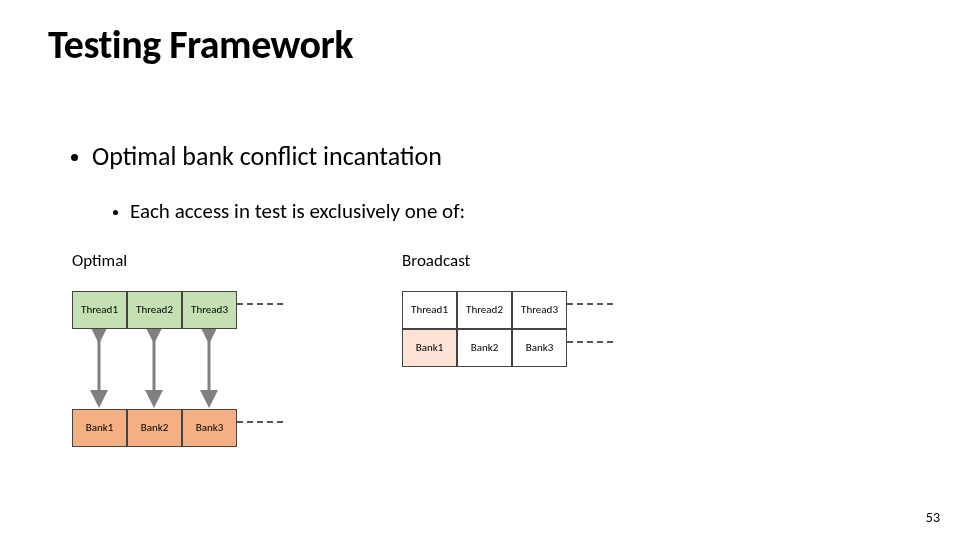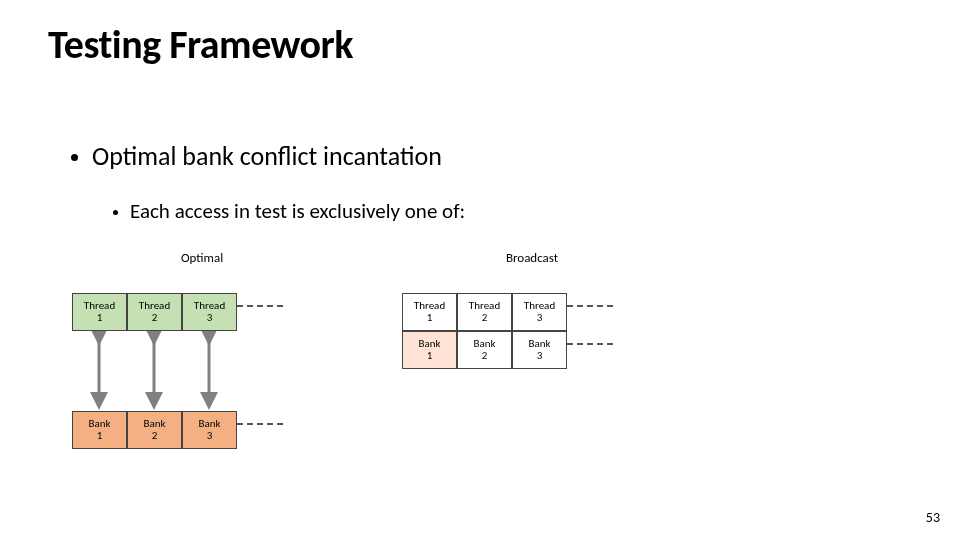--- a/index.html
+++ b/index.html
@@ -43,35 +43,35 @@
   .bul-l2::marker { font-size: 16px; }
 
   .diagram {
     position: absolute;
     width: 260px;
   }
   .diag-optimal { left: 72px; top: 250px; }
   .diag-broadcast { left: 402px; top: 250px; }
 
   .diag-label {
-    text-align: center;
-    font-size: 13px;
-    margin-bottom: 28px;
+    text-align: left;
+    font-size: 17px;
+    margin-bottom: 20px;
   }
 
   .row {
     display: flex;
     gap: 0;
   }
   .cell {
     width: 55px;
     height: 38px;
     border: 1px solid #444;
     display: flex;
-    flex-direction: column;
+    flex-direction: row;
     align-items: center;
     justify-content: center;
     font-size: 11px;
     line-height: 1.1;
     text-align: center;
     box-sizing: border-box;
   }
   .cell span { display: block; }
   .thread-green  { background: #c5e0b3; }
   .thread-plain  { background: #fff; }

